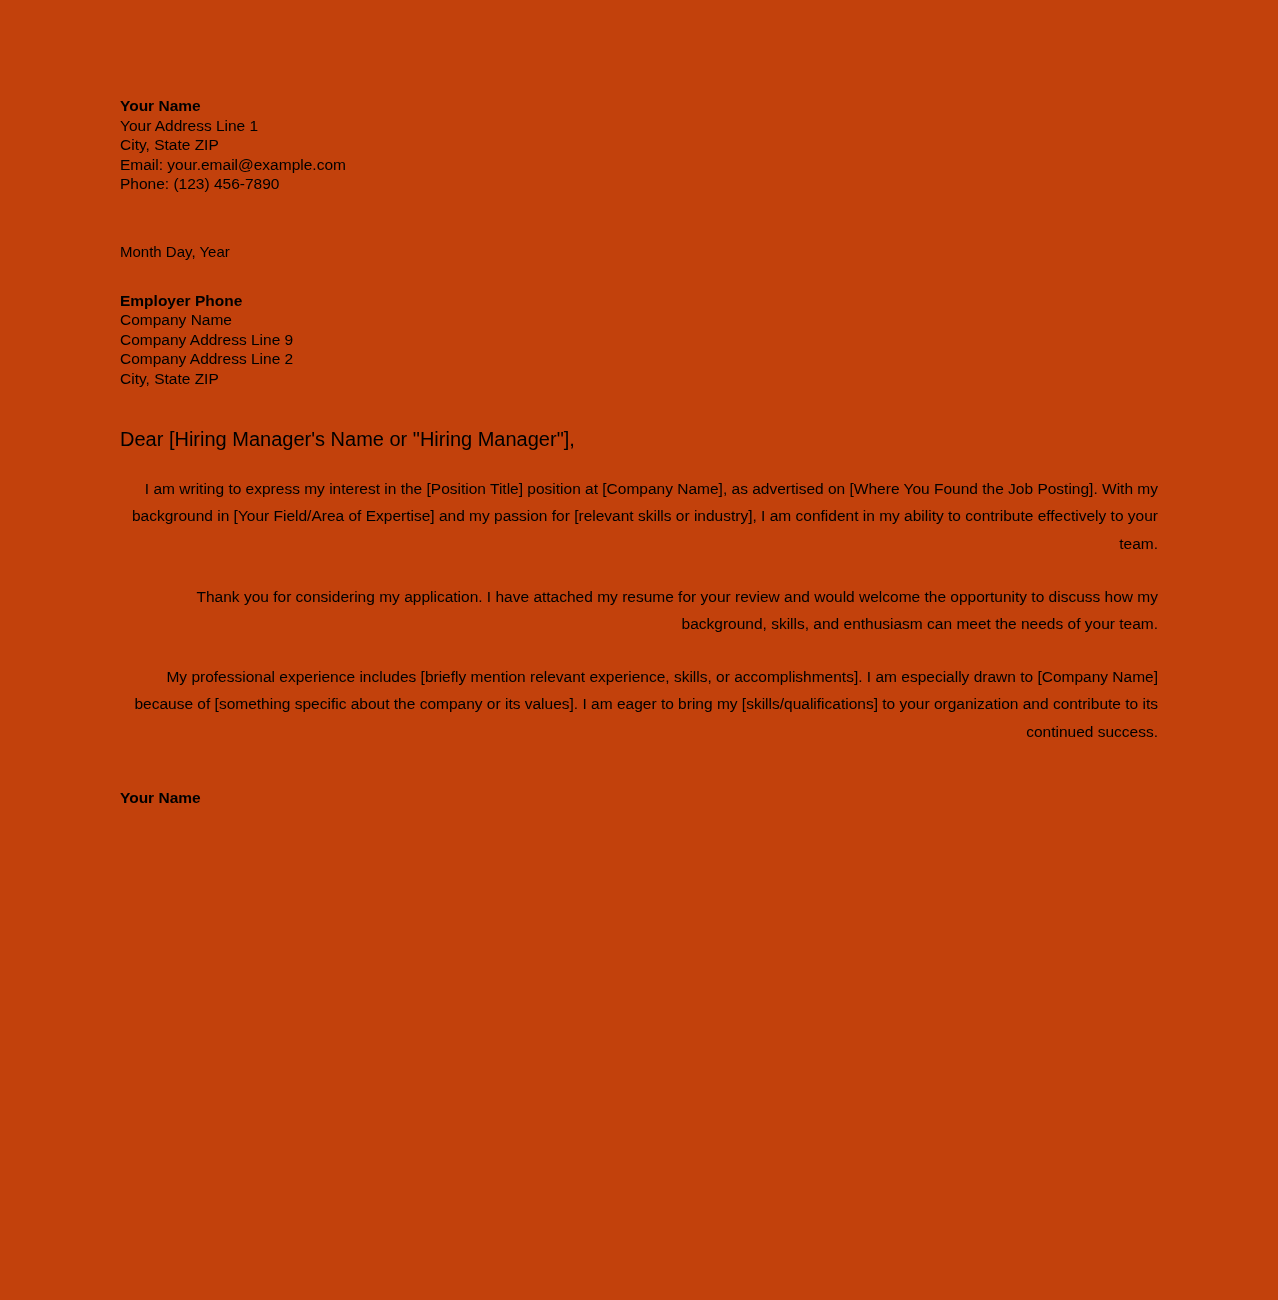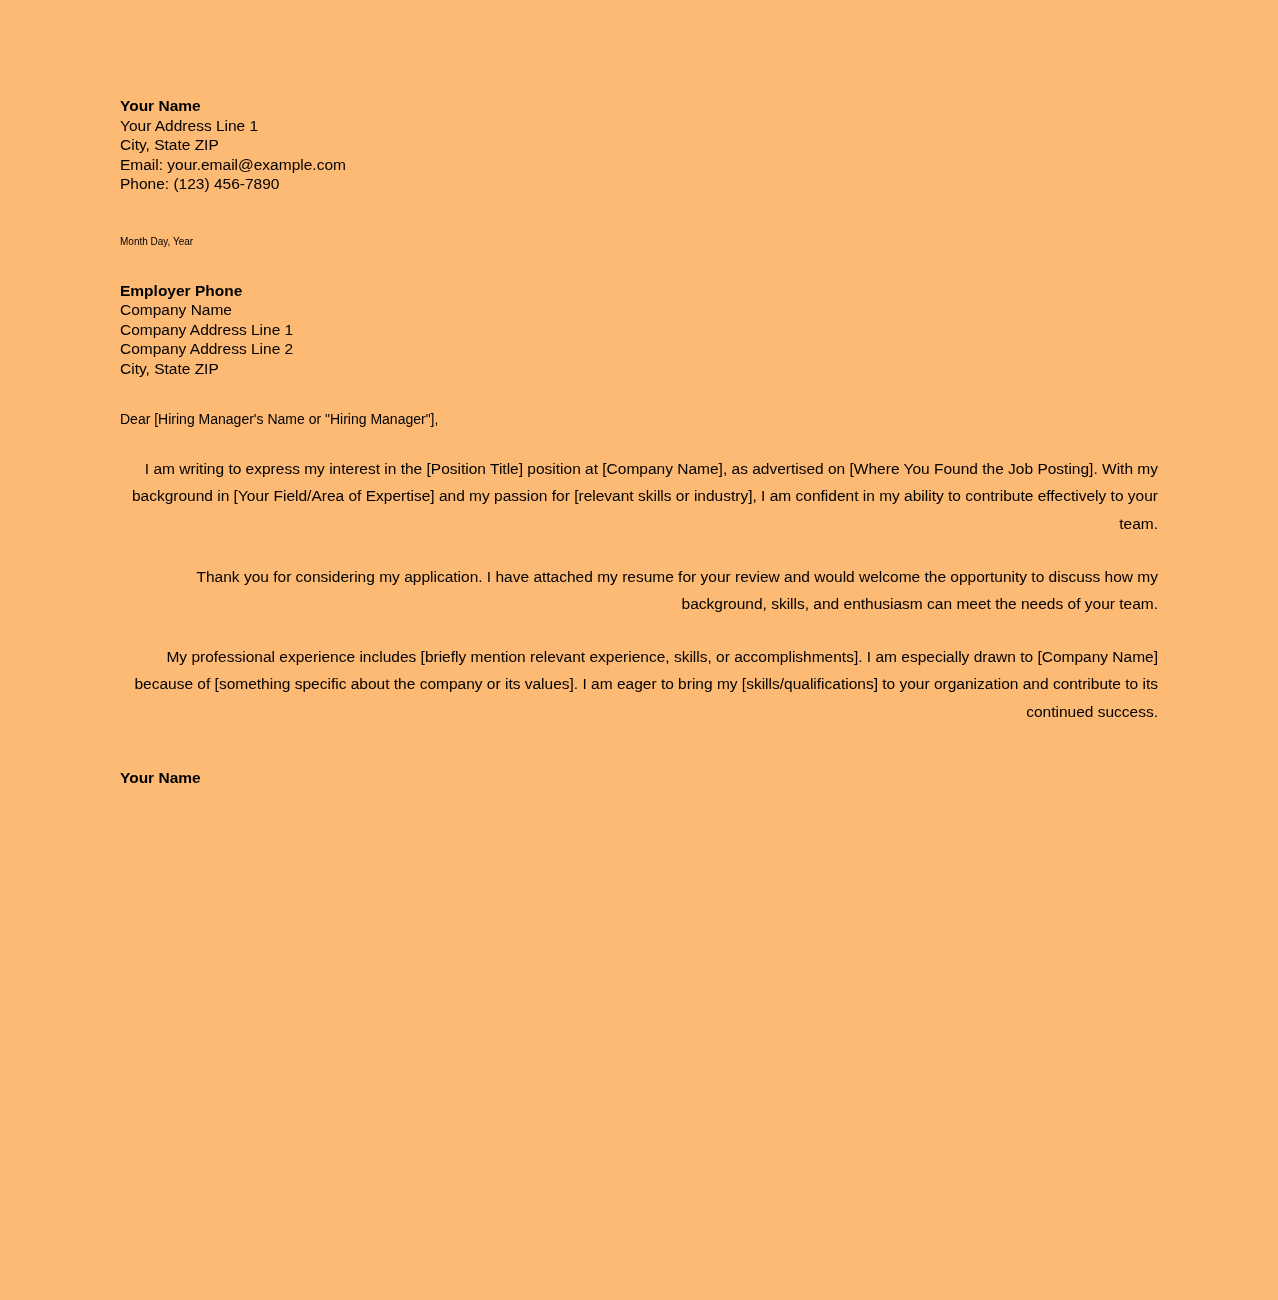--- a/index.html
+++ b/index.html
@@ -12,21 +12,21 @@
     width: 1278px;
     height: 1300px;
     font-family: "Liberation Sans", sans-serif;
     color: #000000;
     -webkit-font-smoothing: antialiased;
   }
   .page {
     position: relative;
     width: 1278px;
     height: 1300px;
-    background: #fdba74;
+    background: #c2410c;
     box-sizing: border-box;
   }
   .letter {
     position: absolute;
     left: 120px;
     top: 96px;
     width: 1038px;
   }
 
   
@@ -35,33 +35,33 @@
     line-height: 19.6px;
   }
   .block .line {
     white-space: pre;
   }
   .name-line {
     font-weight: bold;
   }
 
   .date-block {
-    margin-top: 38px;
-    font-size: 10px;
+    margin-top: 48px;
+    font-size: 15px;
     line-height: 19.6px;
   }
 
   .employer-block {
     margin-top: 29px;
   }
 
   
   .salutation {
-    margin-top: 31px;
-    font-size: 14px;
+    margin-top: 41px;
+    font-size: 20px;
     line-height: 19.6px;
   }
 
   .para {
     margin-top: 26px;
     font-size: 15.5px;
     line-height: 27.2px;
     text-align: right;
   }
 
@@ -92,21 +92,21 @@
       <div class="line">Phone: (123) 456-7890</div>
     </div>
 
     <div class="date-block">
       <div class="line">Month Day, Year</div>
     </div>
 
     <div class="block employer-block">
       <div class="line name-line">Employer Phone</div>
       <div class="line">Company Name</div>
-      <div class="line">Company Address Line 1</div>
+      <div class="line">Company Address Line 9</div>
       <div class="line">Company Address Line 2</div>
       <div class="line">City, State ZIP</div>
     </div>
 
     <div class="salutation">Dear [Hiring Manager's Name or "Hiring Manager"],</div>
 
     <p class="para" style="margin-bottom:0;">I am writing to express my interest in the [Position Title] position at [Company Name], as advertised on [Where You Found the Job Posting]. With my background in [Your Field/Area of Expertise] and my passion for [relevant skills or industry], I am confident in my ability to contribute effectively to your team.</p>
     <p class="para" style="margin-bottom:0;">Thank you for considering my application. I have attached my resume for your review and would welcome the opportunity to discuss how my background, skills, and enthusiasm can meet the needs of your team.</p>
     <p class="para" style="margin-bottom:0;">My professional experience includes [briefly mention relevant experience, skills, or accomplishments]. I am especially drawn to [Company Name] because of [something specific about the company or its values]. I am eager to bring my [skills/qualifications] to your organization and contribute to its continued success.</p>
 

